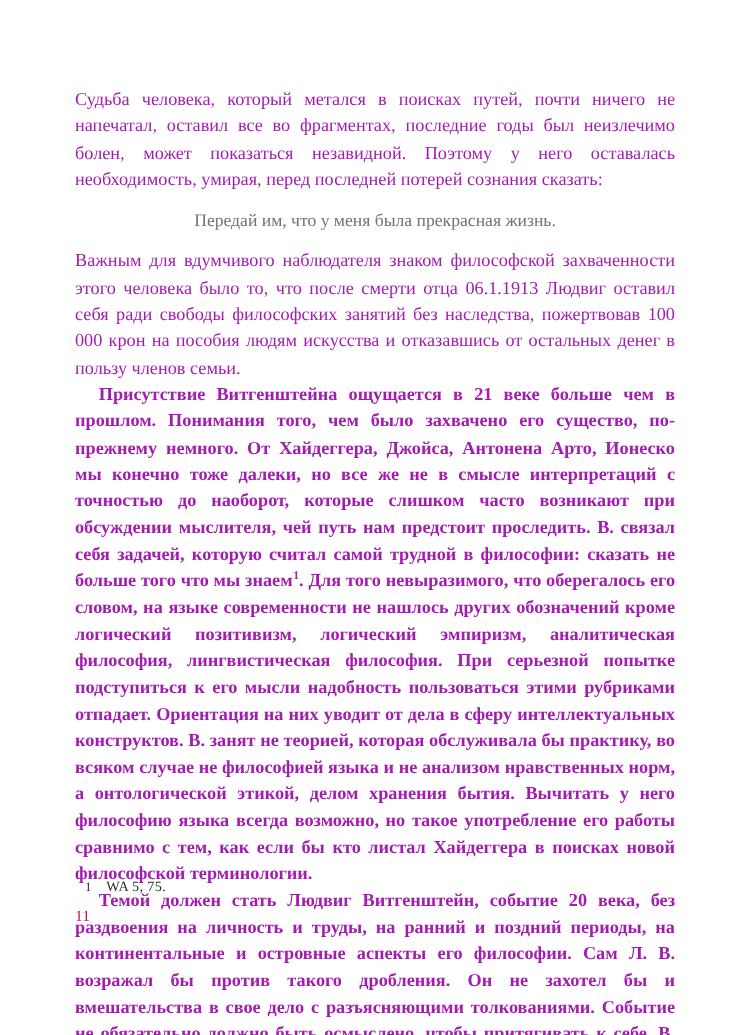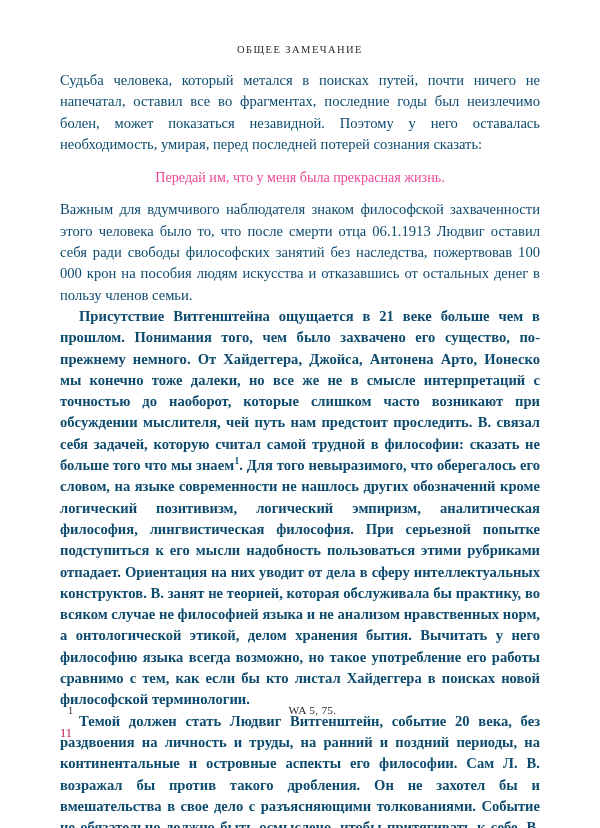--- a/index.html
+++ b/index.html
@@ -35,37 +35,37 @@
     top: 70px;
     left: 60px;
     width: 480px;
   }
   p.para {
     margin: 0;
     text-align: justify;
     text-justify: inter-word;
     font-size: 14.6px;
     line-height: 21.3px;
-    color: #0c4a6e;
+    color: #a21caf;
     hyphens: manual;
   }
   p.para.indent {
     text-indent: 19px;
     font-weight: bold;
   }
   p.para.noindent {
     text-indent: 0;
   }
   p.centered-quote {
     margin: 12px 0 11px 0;
     text-align: center;
     text-indent: 0;
     font-size: 14.1px;
     line-height: 21.3px;
-    color: #ec4899;
+    color: #737373;
   }
   .fn-marker {
     font-size: 9.4px;
     vertical-align: super;
     line-height: 0;
     padding-left: 0.5px;
   }
   .footnote-area {
     position: absolute;
     top: 703px;
@@ -83,38 +83,36 @@
     width: 25px;
     flex: 0 0 25px;
     text-align: left;
     padding-left: 8px;
     box-sizing: border-box;
     font-size: 10.2px;
   }
   .fn-text {
     flex: 1 1 auto;
     letter-spacing: 0.25px;
-    text-align: center;
   }
   .folio {
     position: absolute;
     top: 726px;
     left: 60px;
     width: 480px;
     text-align: left;
     font-size: 12.4px;
     color: #be185d;
   }
 </style>
 </head>
 <body>
 
 <div class="page">
 
-  <div class="running-head">ОБЩЕЕ ЗАМЕЧАНИЕ</div>
 
   <div class="body-block">
 
     <p class="para noindent">Судьба человека, который метался в поисках путей, почти ничего не напечатал, оставил все во фрагментах, последние годы был неизлечимо болен, может показаться незавидной. Поэтому у него оставалась необходимость, умирая, перед последней потерей сознания сказать:</p>
 
     <p class="centered-quote">Передай им, что у меня была прекрасная жизнь.</p>
 
     <p class="para noindent">Важным для вдумчивого наблюдателя знаком философской захваченности этого человека было то, что после смерти отца 06.1.1913 Людвиг оставил себя ради свободы философских занятий без наследства, пожертвовав 100 000 крон на пособия людям искусства и отказавшись от остальных денег в пользу членов семьи.</p>
 
     <p class="para indent"><span>Присутствие Витгенштейна ощущается в 21 веке больше чем в прошлом. Понимания того, чем было захвачено его существо, по-прежнему немного. От Хайдеггера, Джойса, Антонена Арто, Ионеско мы конечно тоже далеки, но все же не в смысле интерпретаций с точностью до наоборот, которые слишком часто возникают при обсуждении мыслителя, чей путь нам предстоит проследить. В. связал себя задачей, которую считал самой трудной в философии: сказать не больше того что мы знаем</span><sup class="fn-marker">1</sup><span>. Для того невыразимого, что оберегалось его словом, на языке современности не нашлось других обозначений кроме логический позитивизм, логический эмпиризм, аналитическая философия, лингвистическая философия. При серьезной попытке подступиться к его мысли надобность пользоваться этими рубриками отпадает. Ориентация на них уводит от дела в сферу интеллектуальных конструктов. В. занят не теорией, которая обслуживала бы практику, во всяком случае не философией языка и не анализом нравственных норм, а онтологической этикой, делом хранения бытия. Вычитать у него философию языка всегда возможно, но такое употребление его работы сравнимо с тем, как если бы кто листал Хайдеггера в поисках новой философской терминологии.</span></p>

